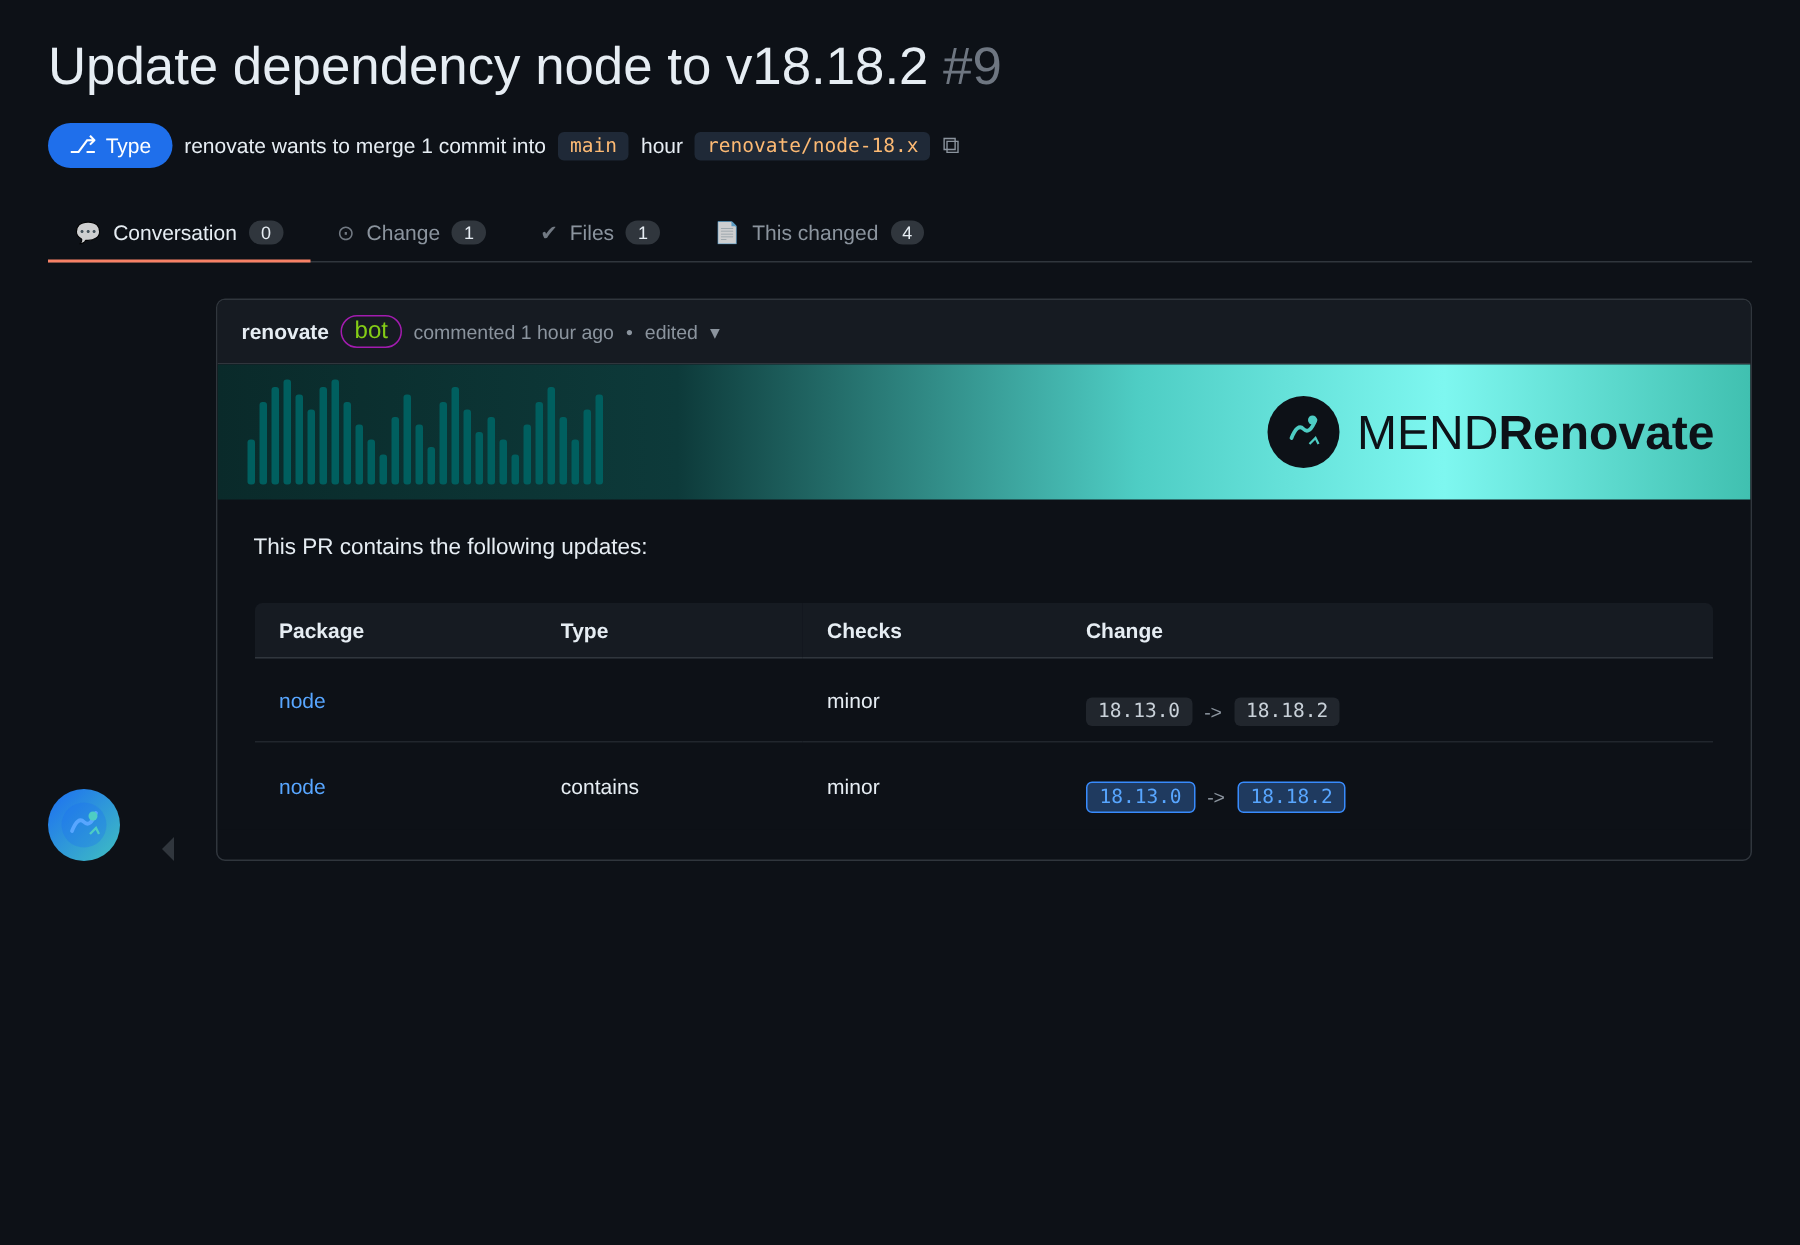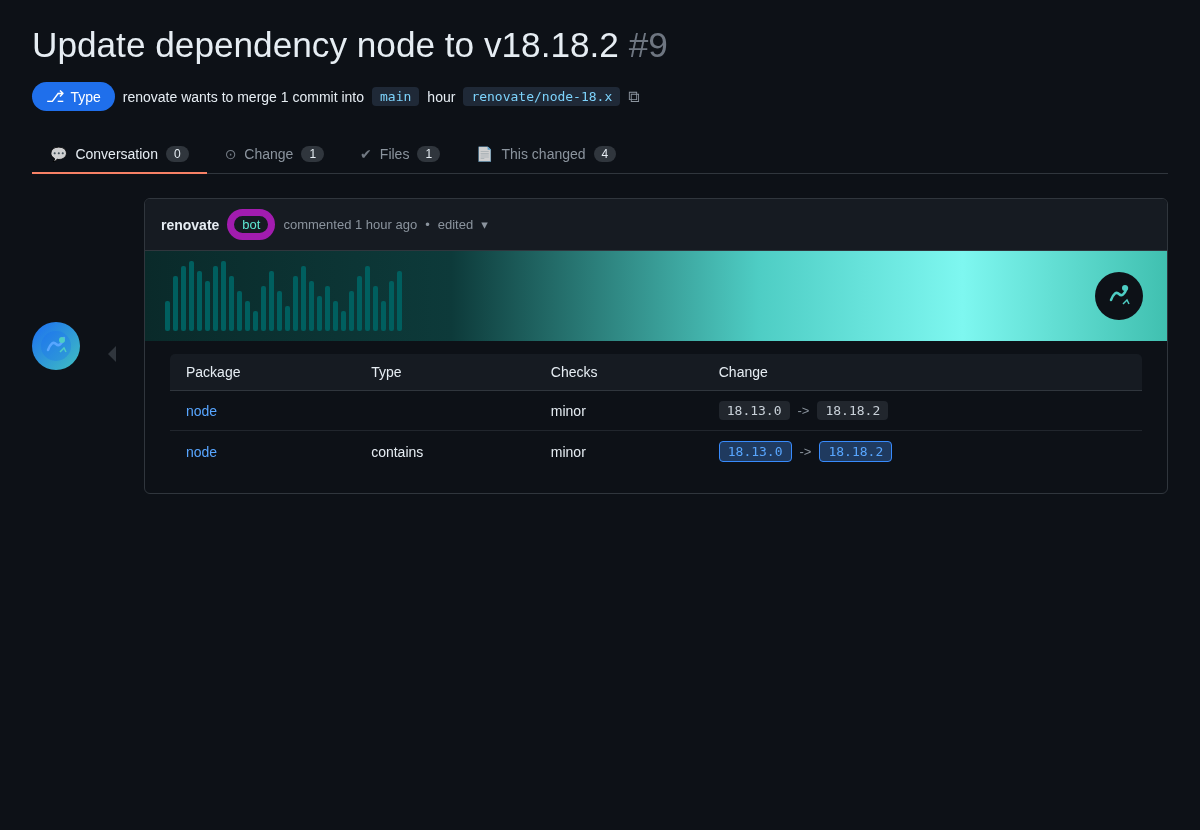--- a/index.html
+++ b/index.html
@@ -41,21 +41,21 @@
       border-radius: 2em;
       padding: 5px 14px;
       font-size: 14px;
       font-weight: 500;
     }
     .open-badge .merge-icon {
       font-size: 16px;
     }
     .branch-tag {
       background-color: #1f2937;
-      color: #7dd3fc;
+      color: #fdba74;
       border-radius: 4px;
       padding: 2px 8px;
       font-family: monospace;
       font-size: 13px;
       text-align: right;
     }
     .copy-icon {
       color: #8b949e;
       cursor: pointer;
       font-size: 16px;
@@ -99,21 +99,21 @@
     }
     .tab-icon {
       font-size: 14px;
       opacity: 0.8;
     }
 
     
     .comment-section {
       display: flex;
       gap: 28px;
-      align-items: center;
+      align-items: flex-end;
     }
     .avatar {
       width: 48px;
       height: 48px;
       border-radius: 50%;
       background: linear-gradient(135deg, #1c6ef3 0%, #40c0c0 100%);
       display: flex;
       align-items: center;
       justify-content: center;
       flex-shrink: 0;
@@ -152,25 +152,25 @@
       font-size: 13px;
       color: #8b949e;
     }
     .comment-author {
       font-weight: 600;
       color: #e6edf3;
       font-size: 14px;
     }
     .bot-badge {
       background-color: transparent;
-      border: 7px solid #a21caf;
-      color: #5eead4;
+      border: 1px solid #a21caf;
+      color: #84cc16;
       border-radius: 2em;
       padding: 1px 8px;
-      font-size: 13px;
+      font-size: 16px;
     }
 
     .comment-content {
       padding: 0;
       background-color: #0d1117;
     }
 
     
     .renovate-banner {
       width: 100%;
@@ -241,21 +241,21 @@
       margin: 12px 24px 20px;
       border: 1px solid #30363d;
       border-radius: 6px;
       overflow: hidden;
       width: calc(100% - 48px);
       border-collapse: collapse;
     }
     .updates-table th {
       background-color: #161b22;
       color: #e6edf3;
-      font-weight: 400;
+      font-weight: 700;
       padding: 10px 16px;
       text-align: left;
       border-bottom: 1px solid #30363d;
       font-size: 14px;
     }
     .updates-table td {
       padding: 10px 16px;
       border-bottom: 1px solid #21262d;
       color: #e6edf3;
       font-size: 14px;
@@ -283,20 +283,21 @@
     }
     .arrow-text {
       color: #8b949e;
       margin: 0 4px;
       font-size: 13px;
     }
     .version-change {
       display: flex;
       align-items: center;
       gap: 4px;
+      margin-top: 16px;
     }
   </style>
 </head>
 <body>
 
 <h1 class="pr-title">
   <span>Update dependency node to v18.18.2</span>
   <span class="pr-number">#9</span>
 </h1>
 
@@ -398,23 +399,29 @@
           </div>
         </div>
         <div class="banner-logo">
           <div class="renovate-logo-circle">
             <svg width="32" height="32" viewBox="0 0 32 32" fill="none" xmlns="http://www.w3.org/2000/svg">
               <path d="M8 20 Q12 10 16 14 Q20 18 24 8" stroke="#4ecdc4" stroke-width="2.5" fill="none" stroke-linecap="round"></path>
               <circle cx="22" cy="8" r="3" fill="#4ecdc4"></circle>
               <path d="M20 24 L24 20 L26 24" stroke="#4ecdc4" stroke-width="1.5" fill="none"></path>
             </svg>
           </div>
+          <div>
+            <span class="banner-text-mend">MEND</span><span class="banner-text-renovate">Renovate</span>
+          </div>
         </div>
       </div>
 
+      <div class="comment-text-section">
+        <p>This PR contains the following updates:</p>
+      </div>
 
       <table class="updates-table">
         <thead>
           <tr>
             <th>Package</th>
             <th>Type</th>
             <th>Checks</th>
             <th>Change</th>
           </tr>
         </thead>

